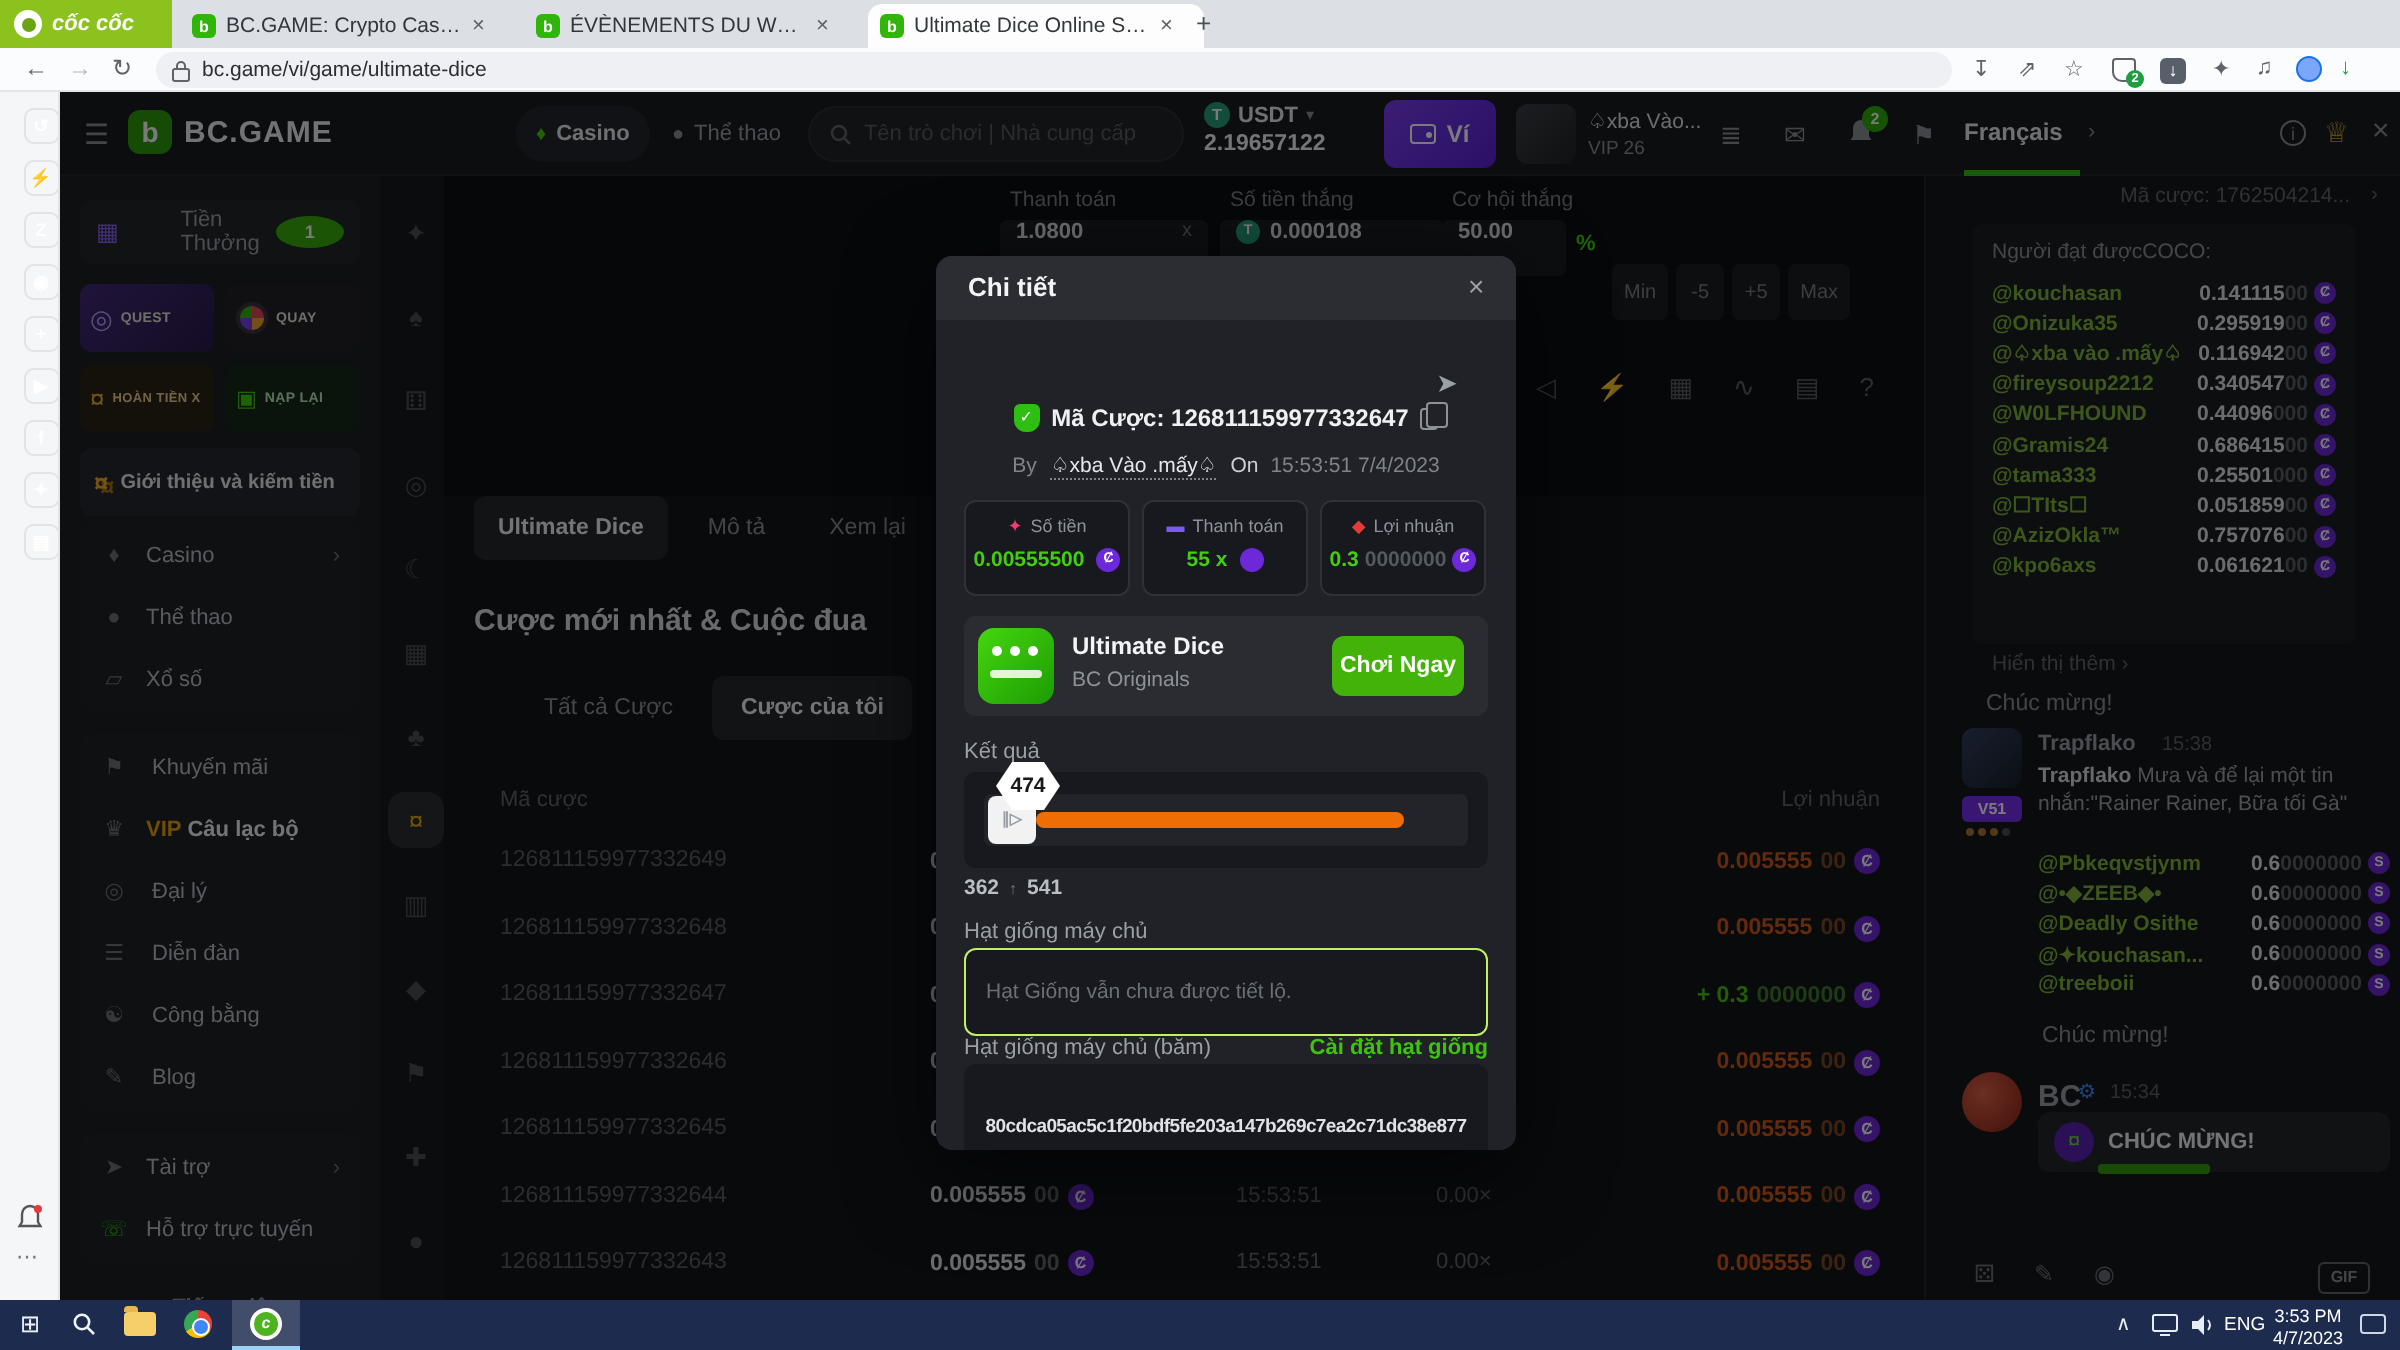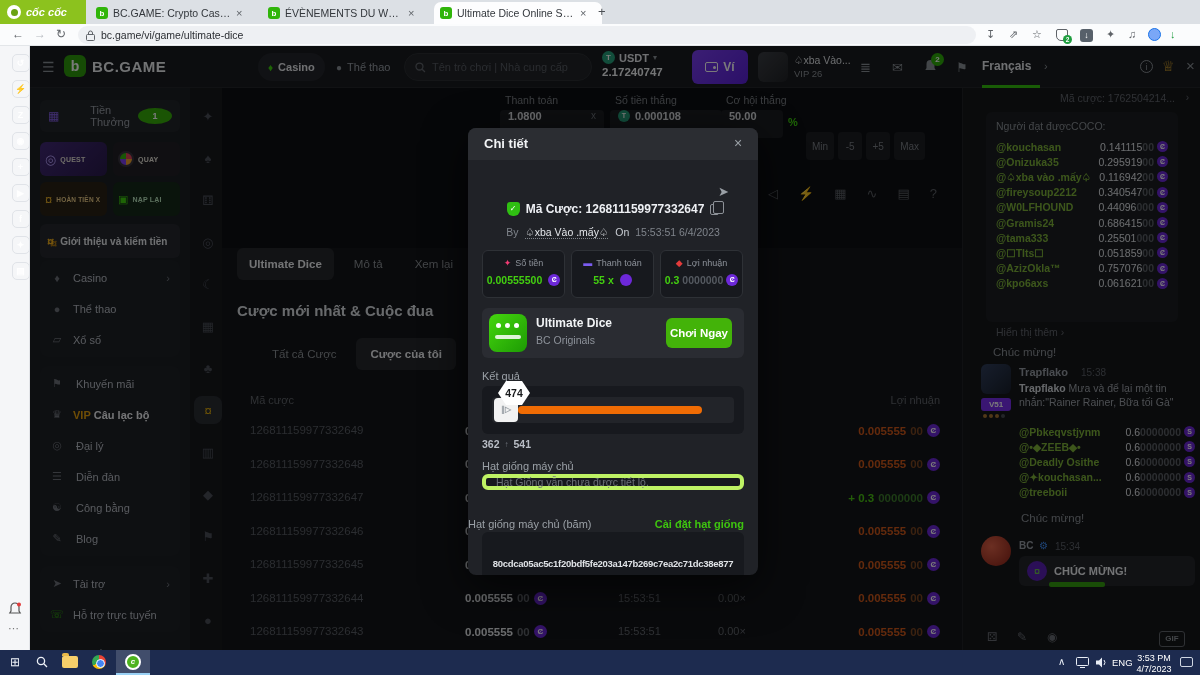--- a/index.html
+++ b/index.html
@@ -161,39 +161,39 @@
 
   
   #chat{left:932px;top:42px;width:238px;height:562px;background:#16181b;border-left:1px solid #202227}
   #betbar{left:0;top:4px;width:238px;height:16px}
   #betbar .t{position:absolute;right:26px;font-size:10.5px;color:#62666d}
   #betbar .ch{position:absolute;right:12px;font-size:10px;color:#62666d}
   #winnercard{left:23px;top:24px;width:192px;height:210px;background:#1c1f23;border-radius:6px;padding:8px 10px 0}
   #winnercard .title{font-size:10.5px;color:#8d9298;margin-bottom:7px}
   .wrow{display:flex;align-items:center;height:15.2px}
   .wrow .n{flex:1;font-size:10.5px;font-weight:bold;color:#7fb53a;white-space:nowrap;overflow:hidden}
-  .wrow .v{font-size:10.5px;font-weight:normal;color:#dfe2e6}
+  .wrow .v{font-size:10.5px;font-weight:bold;color:#dfe2e6}
   .wrow .d{font-size:10.5px;font-weight:bold;color:#5c6066}
   .wrow .pcoin{margin-left:3px;width:11px;height:11px;font-size:7px;line-height:11px}
   #showmore{left:33px;top:238px;font-size:10.5px;color:#62666d}
   .congrats{font-size:11.5px;color:#8d9298}
   #cong1{left:30px;top:258px}
   #msg1av{left:18px;top:276px;width:30px;height:30px;border-radius:6px;background:linear-gradient(135deg,#31405e,#191f2c)}
   #msg1head{left:56px;top:278px;font-size:11px;font-weight:bold;color:#9aa0a8}
   #msg1time{left:118px;top:279px;font-size:10px;color:#5c6168}
   #vbadge{left:18px;top:310px;width:30px;height:13px;background:#7a2ff0;border-radius:3px;color:#fff;font-size:8px;font-weight:bold;text-align:center;line-height:13px}
   #vdots{left:20px;top:326px;display:flex;gap:2px}
   #vdots i{width:4px;height:4px;border-radius:50%;background:#a87532}
   #vdots i:last-child{background:#4a4e55}
   #msg1text{left:56px;top:294px;width:176px;font-size:10.5px;line-height:1.32;color:#9fa4ab}
   #msg1text b{color:#d7dbe0}
   #winner2{left:56px;top:336px;width:176px}
   #cong2{left:58px;top:424px}
   #msg2av{left:18px;top:448px;width:30px;height:30px;border-radius:50%;background:radial-gradient(circle at 35% 35%,#e06248,#8e2418)}
-  #msg2head{left:56px;top:452px;font-size:10px;font-weight:bold;color:#9aa0a8}
+  #msg2head{left:56px;top:452px;font-size:15px;font-weight:bold;color:#9aa0a8}
   #msg2gear{left:76px;top:452px;font-size:10px;color:#3f8ef7}
   #msg2time{left:92px;top:453px;font-size:10px;color:#5c6168}
   #msg2card{left:56px;top:468px;width:176px;height:30px;background:#24262b;border-radius:6px;display:flex;align-items:center;gap:7px;padding:0 8px;overflow:hidden}
   #msg2card .ic{width:20px;height:20px;border-radius:50%;background:#5b21b6;color:#6fe03a;font-size:11px;text-align:center;line-height:20px}
   #msg2card .t{font-size:11px;font-weight:bold;color:#f0f2f5}
   #msg2bar{left:86px;top:494px;width:56px;height:5px;background:#39b50a;border-radius:2px;opacity:.85}
   #chatinput{left:23px;top:502px;width:192px;height:30px;background:#1f2226;border:1px solid #2e3136;border-radius:6px;display:flex;align-items:center;padding:0 9px}
   #chatinput input{flex:1;background:none;border:none;outline:none;font-size:10.5px;color:#9aa0a8}
   #chatinput input::placeholder{color:#62666d}
   #chatinput .sm{font-size:12px;color:#8d9298}
@@ -233,24 +233,24 @@
   #reslabel{left:14px;top:242px;font-size:11px;color:#9aa0a6}
   #resbox{left:14px;top:258px;width:262px;height:48px;background:#17191e;border-radius:6px}
   #track{left:10px;top:11px;width:242px;height:26px;background:#222429;border-radius:4px}
   #obar{left:26px;top:9px;width:184px;height:8px;background:#f06c04;border-radius:4px}
   #handle{left:2px;top:1px;width:24px;height:24px;background:#f2f2f2;border-radius:4px;color:#9aa0a6;font-size:8px;text-align:center;line-height:24px;font-weight:bold}
   #hexbadge{left:6px;top:-16px;width:32px;height:24px;background:#fff;clip-path:polygon(25% 0,75% 0,100% 50%,75% 100%,25% 100%,0 50%);color:#17191b;font-size:10.5px;font-weight:bold;text-align:center;line-height:24px;z-index:2}
   #ticks{left:14px;top:310px;display:flex;align-items:center;gap:5px}
   #ticks .n{font-size:10.5px;font-weight:bold;color:#b9bec6}
   #ticks .a{font-size:8px;color:#6f747c}
   #seedlabel{left:14px;top:332px;font-size:11px;color:#9aa0a6}
-  #seedinput{left:14px;top:346px;width:262px;height:16px;background:#17191e;border:4px solid #bef264;border-radius:6px;display:flex;align-items:center;padding:0 10px}
+  #seedinput{left:14px;top:346px;width:262px;height:44px;background:#17191e;border:1px solid #bef264;border-radius:6px;display:flex;align-items:center;padding:0 10px}
   #seedinput input{width:100%;background:none;border:none;outline:none;font-size:10.5px;color:#8b9097}
   #seedinput input::placeholder{color:#6b7077}
-  #hashlabel{left:0;top:390px;font-size:11px;color:#9aa0a6}
+  #hashlabel{left:14px;top:390px;font-size:11px;color:#9aa0a6}
   #seedset{left:150px;top:390px;width:126px;text-align:right;font-size:11px;font-weight:bold;color:#3ec40f}
   #hashbox{left:14px;top:404px;width:262px;height:43px;background:#17191e;border-radius:6px 6px 0 0;display:flex;align-items:flex-end;justify-content:center;overflow:hidden}
   #hashbox .h{font-size:9.5px;font-weight:bold;color:#dfe2e6;letter-spacing:-.3px;white-space:nowrap;padding-bottom:6px}
 </style>
 </head>
 <body>
 
 <div id="screen">
 
   <div class="abs" id="tabbar">
@@ -363,21 +363,21 @@
             <line x1="7.2" y1="7.2" x2="10" y2="10" stroke="#62666d" stroke-width="1.3"></line>
           </svg>
         <input readonly="" placeholder="Tên trò chơi | Nhà cung cấp" style="">
       </div>
       <div class="abs" id="balance">
         <div class="r1">
           <span class="c">T</span>
           <span class="cur">USDT</span>
           <span class="car">▾</span>
         </div>
-        <div class="val">2.17240747</div>
+        <div class="val">2.19657122</div>
       </div>
       <div class="abs" id="walletBtn">
         <span class="wicon"></span>
         <span>Ví</span>
       </div>
       <div class="abs" id="navAvatar"></div>
       <div class="abs" id="navUser">
         <div class="n">♤xba Vào...</div>
         <div class="v">VIP 26</div>
       </div>
@@ -856,21 +856,21 @@
       <span class="abs" id="mshare">➤</span>
       <div class="abs" id="idrow">
         <span class="sh">✓</span>
         <span class="t">Mã Cược: 126811159977332647</span>
         <span class="cp"></span>
       </div>
       <div class="abs" id="byrow">
         <span>By</span>
         <span class="u">♤xba Vào .mấy♤</span>
         <span class="on">On</span>
-        <span>15:53:51 6/4/2023</span>
+        <span>15:53:51 7/4/2023</span>
       </div>
       <div class="abs" id="stats">
 
       <div class="scard">
             <div class="lr">
               <span class="ic" style="color: rgb(242, 59, 116);">✦</span>
               <span class="lb">Số tiền</span>
             </div>
             <div class="vr">
               <span class="green">0.00555500</span>

